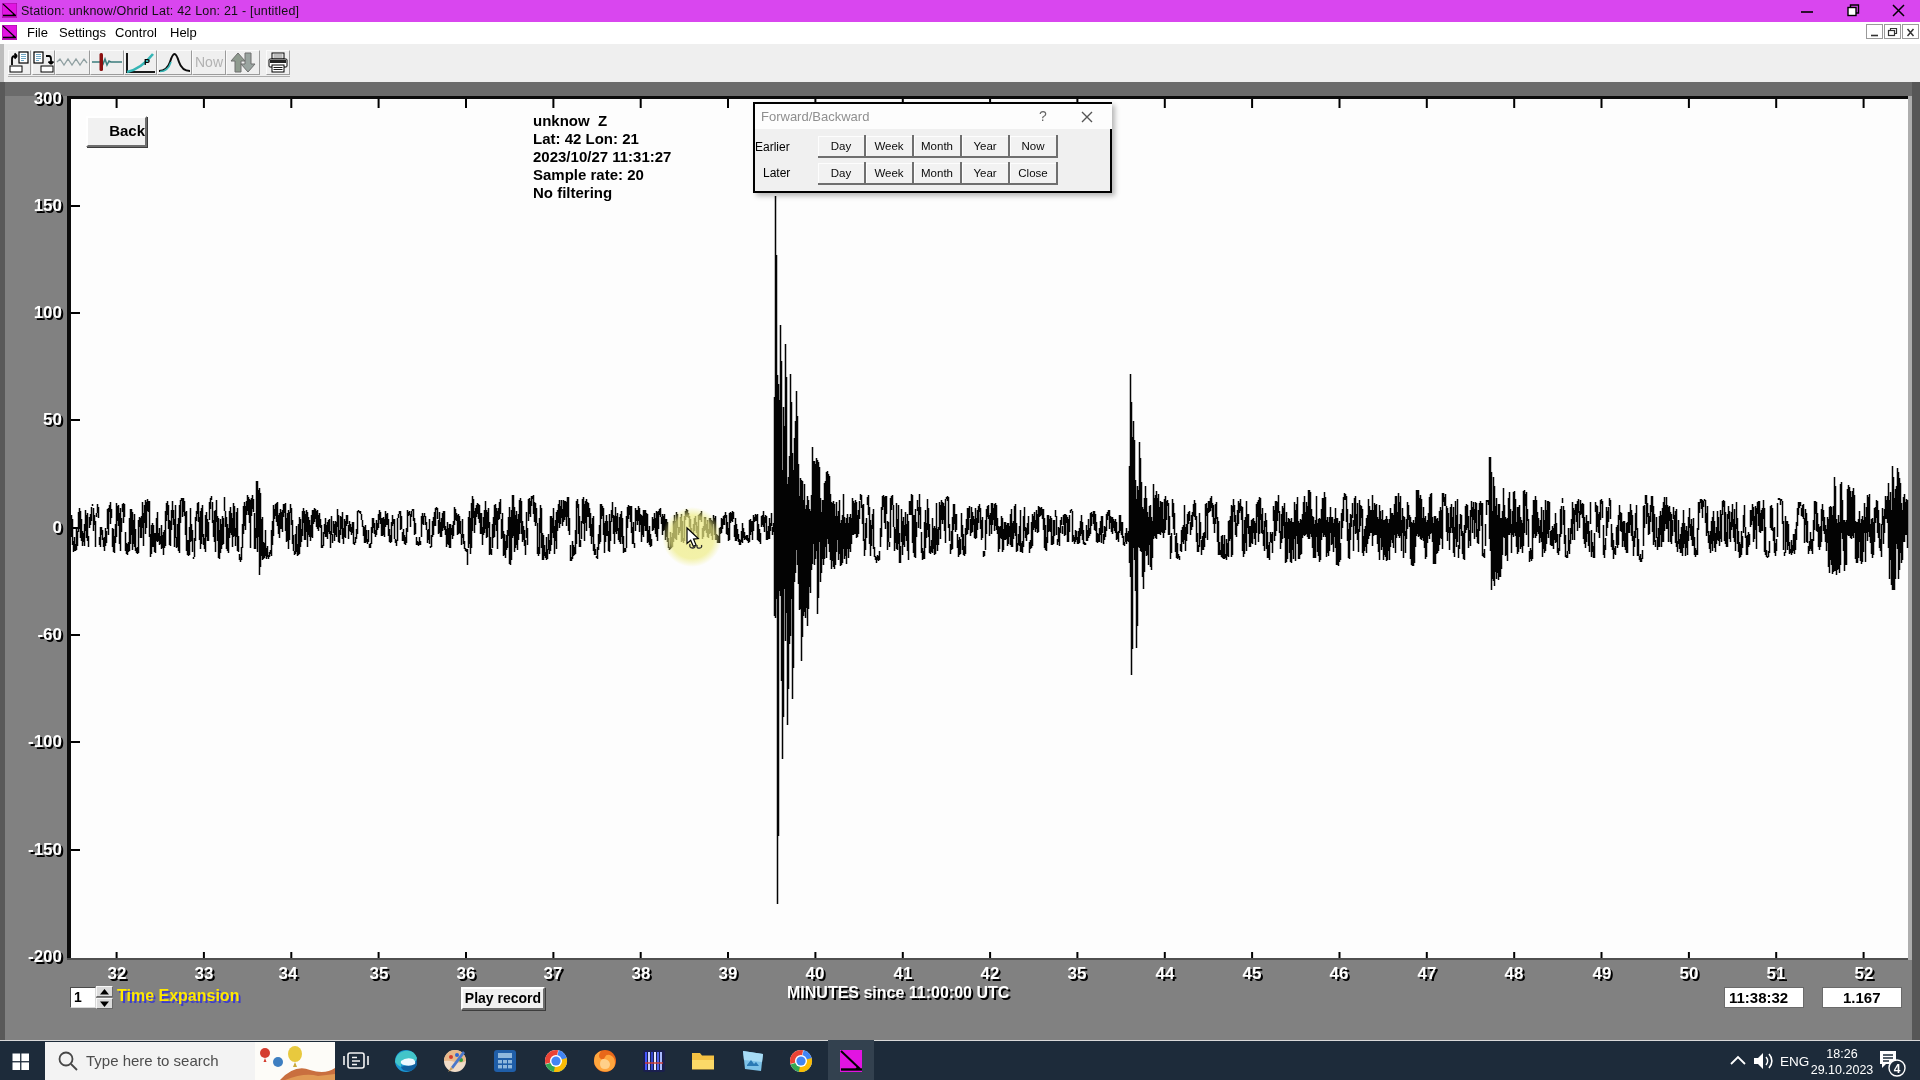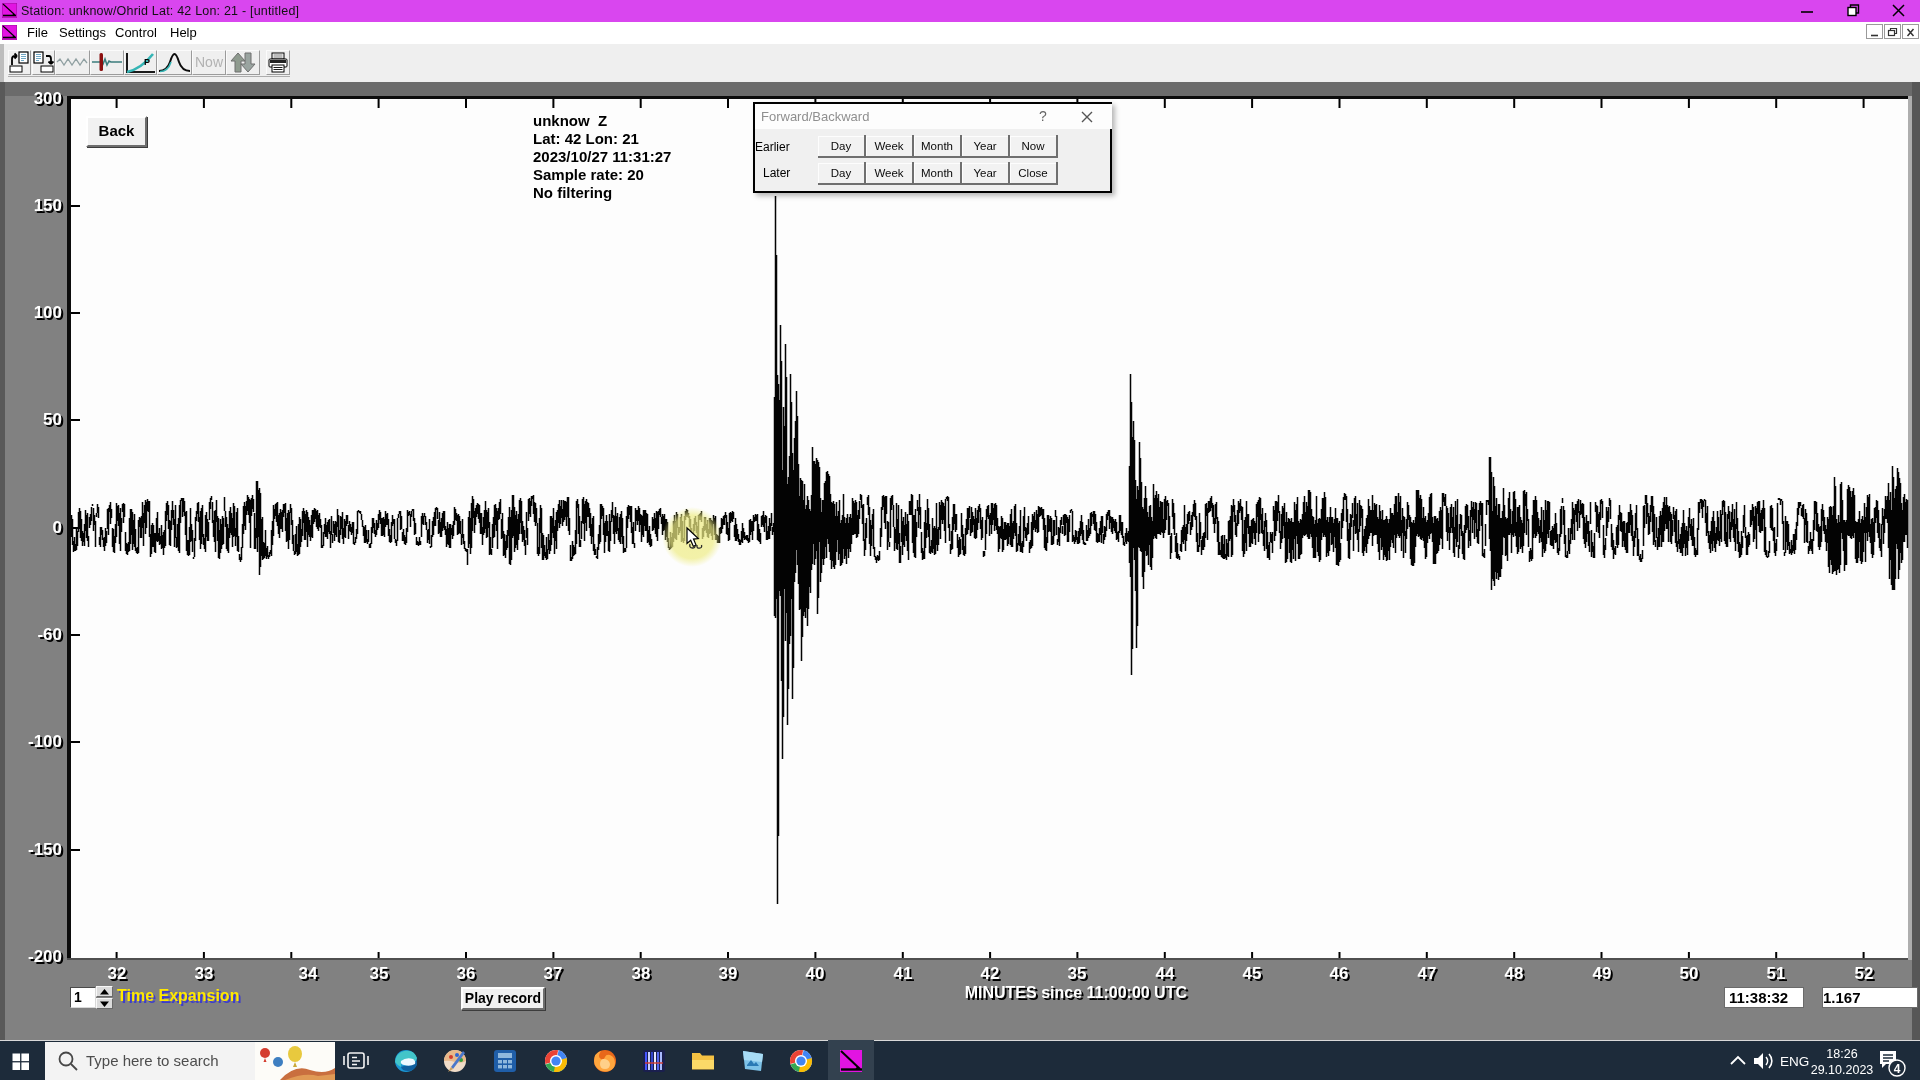--- a/index.html
+++ b/index.html
@@ -15,30 +15,30 @@
 #clientbg{left:0;top:96px;width:1920px;height:944px;background:#818181}
 #edgeL{left:0;top:82px;width:5px;height:958px;background:#595959}
 #edgeR{left:1912px;top:82px;width:8px;height:958px;background:#575757}
 #edgeR2{left:1908px;top:96px;width:4px;height:864px;background:#aeaeae}
 #plotwhite{left:71px;top:99px;width:1837px;height:859px;background:#fdfdfd}
 #pbL{left:67px;top:96px;width:4px;height:864px;background:#0c0c0c}
 #pbT{left:67px;top:96px;width:1841px;height:3px;background:#0c0c0c}
 #pbB{left:67px;top:958px;width:1841px;height:2px;background:#4f4f4f}
 .ylab{width:52px;text-align:right;font-size:17px;font-weight:bold;color:#fff;text-shadow:2px 2px 0 #000;line-height:14px}
 .xlab{width:60px;text-align:center;font-size:17px;font-weight:bold;color:#fff;text-shadow:2px 2px 0 #000;line-height:15px}
-#backbtn{left:86px;top:116px;width:61px;height:31px;background:#f1f1f1;border:2px solid;border-color:#ffffff #6e6e6e #6e6e6e #ffffff;box-shadow:1px 1px 0 #3c3c3c;text-align:center;font-size:15px;font-weight:bold;color:#000;line-height:26px}
+#backbtn{left:86px;top:116px;width:61px;height:31px;background:#f1f1f1;border:2px solid;border-color:#ffffff #6e6e6e #6e6e6e #ffffff;box-shadow:1px 1px 0 #3c3c3c;text-align:right;font-size:15px;font-weight:bold;color:#000;line-height:26px}
 #info{left:533px;top:112px;font-size:15px;font-weight:bold;color:#000;line-height:18px;white-space:pre}
 #texp{left:70px;top:987px;width:26px;height:21px;background:#fff;border:1px solid #4a4a4a;border-right-color:#d8d8d8;border-bottom-color:#d8d8d8;font-size:14px;font-weight:bold;padding-left:3px;line-height:18px;color:#000}
 .spin{left:96px;width:17px;height:11px;background:#dcdcdc;border:1px solid;border-color:#f8f8f8 #6a6a6a #6a6a6a #f8f8f8}
 .spin svg{display:block;margin:2px auto 0}
 #texplab{left:117px;top:987px;font-size:16px;font-weight:bold;color:#ffe800;text-shadow:2px 2px 0 #3c3ccc}
 #playbtn{left:461px;top:987px;width:84px;height:23px;background:#f1f1f1;border:2px solid;border-color:#ffffff #6e6e6e #6e6e6e #ffffff;box-shadow:1px 1px 0 #3c3c3c;text-align:center;font-size:14px;font-weight:bold;line-height:18px;color:#000}
-#minlab{left:787px;top:984px;width:400px;text-align:right;font-size:16px;font-weight:bold;color:#fff;text-shadow:2px 2px 0 #000}
+#minlab{left:787px;top:984px;width:400px;text-align:left;font-size:16px;font-weight:bold;color:#fff;text-shadow:2px 2px 0 #000}
 #clock1{left:1724px;top:987px;width:80px;height:21px;background:#fff;border:1px solid #6a6a6a;font-size:15px;font-weight:bold;line-height:19px;padding-left:4px;color:#000}
-#clock2{left:1822px;top:987px;width:96px;height:21px;background:#fff;border:1px solid #6a6a6a;font-size:15px;font-weight:bold;line-height:19px;padding-left:0;color:#000}
+#clock2{left:1822px;top:987px;width:80px;height:21px;background:#fff;border:1px solid #6a6a6a;font-size:15px;font-weight:bold;line-height:19px;padding-left:20px;color:#000}
 #dlg{left:753px;top:102px;width:359px;height:91px;background:#f0f0f0;border:2px solid #000000;box-shadow:3px 3px 5px rgba(0,0,0,.28)}
 #dlgtitle{left:0;top:0;width:357px;height:25px;background:#fdfdfd}
 #dlgtxt{left:6px;top:5px;font-size:13px;color:#8f8f8f}
 .dlab{font-size:12px;color:#000}
 .dbtn{position:absolute;background:#f2f2f2;border-top:1px solid #fdfdfd;border-left:1px solid #fdfdfd;text-align:center;font-size:11.5px;color:#0a0a0a;line-height:19px}
 .dsep{position:absolute;width:2px;background:#6f6f6f}
 .dund{position:absolute;height:2px;background:#6f6f6f}
 #taskbar{left:0;top:1040px;width:1920px;height:40px;background:#1d2b3a}
 </style></head>
 <body>
@@ -163,21 +163,21 @@
 <div class="abs ylab" style="left:10px;top:199px">150</div>
 <div class="abs ylab" style="left:10px;top:306px">100</div>
 <div class="abs ylab" style="left:10px;top:413px">50</div>
 <div class="abs ylab" style="left:10px;top:521px">0</div>
 <div class="abs ylab" style="left:10px;top:628px">-60</div>
 <div class="abs ylab" style="left:10px;top:735px">-100</div>
 <div class="abs ylab" style="left:10px;top:843px">-150</div>
 <div class="abs ylab" style="left:10px;top:950px">-200</div>
 <div class="abs xlab" style="left:87px;top:966px">32</div>
 <div class="abs xlab" style="left:174px;top:966px">33</div>
-<div class="abs xlab" style="left:278px;top:966px">34</div>
+<div class="abs xlab" style="left:258px;top:966px">34</div>
 <div class="abs xlab" style="left:349px;top:966px">35</div>
 <div class="abs xlab" style="left:436px;top:966px">36</div>
 <div class="abs xlab" style="left:523px;top:966px">37</div>
 <div class="abs xlab" style="left:611px;top:966px">38</div>
 <div class="abs xlab" style="left:698px;top:966px">39</div>
 <div class="abs xlab" style="left:785px;top:966px">40</div>
 <div class="abs xlab" style="left:873px;top:966px">41</div>
 <div class="abs xlab" style="left:960px;top:966px">42</div>
 <div class="abs xlab" style="left:1047px;top:966px">35</div>
 <div class="abs xlab" style="left:1135px;top:966px">44</div>

